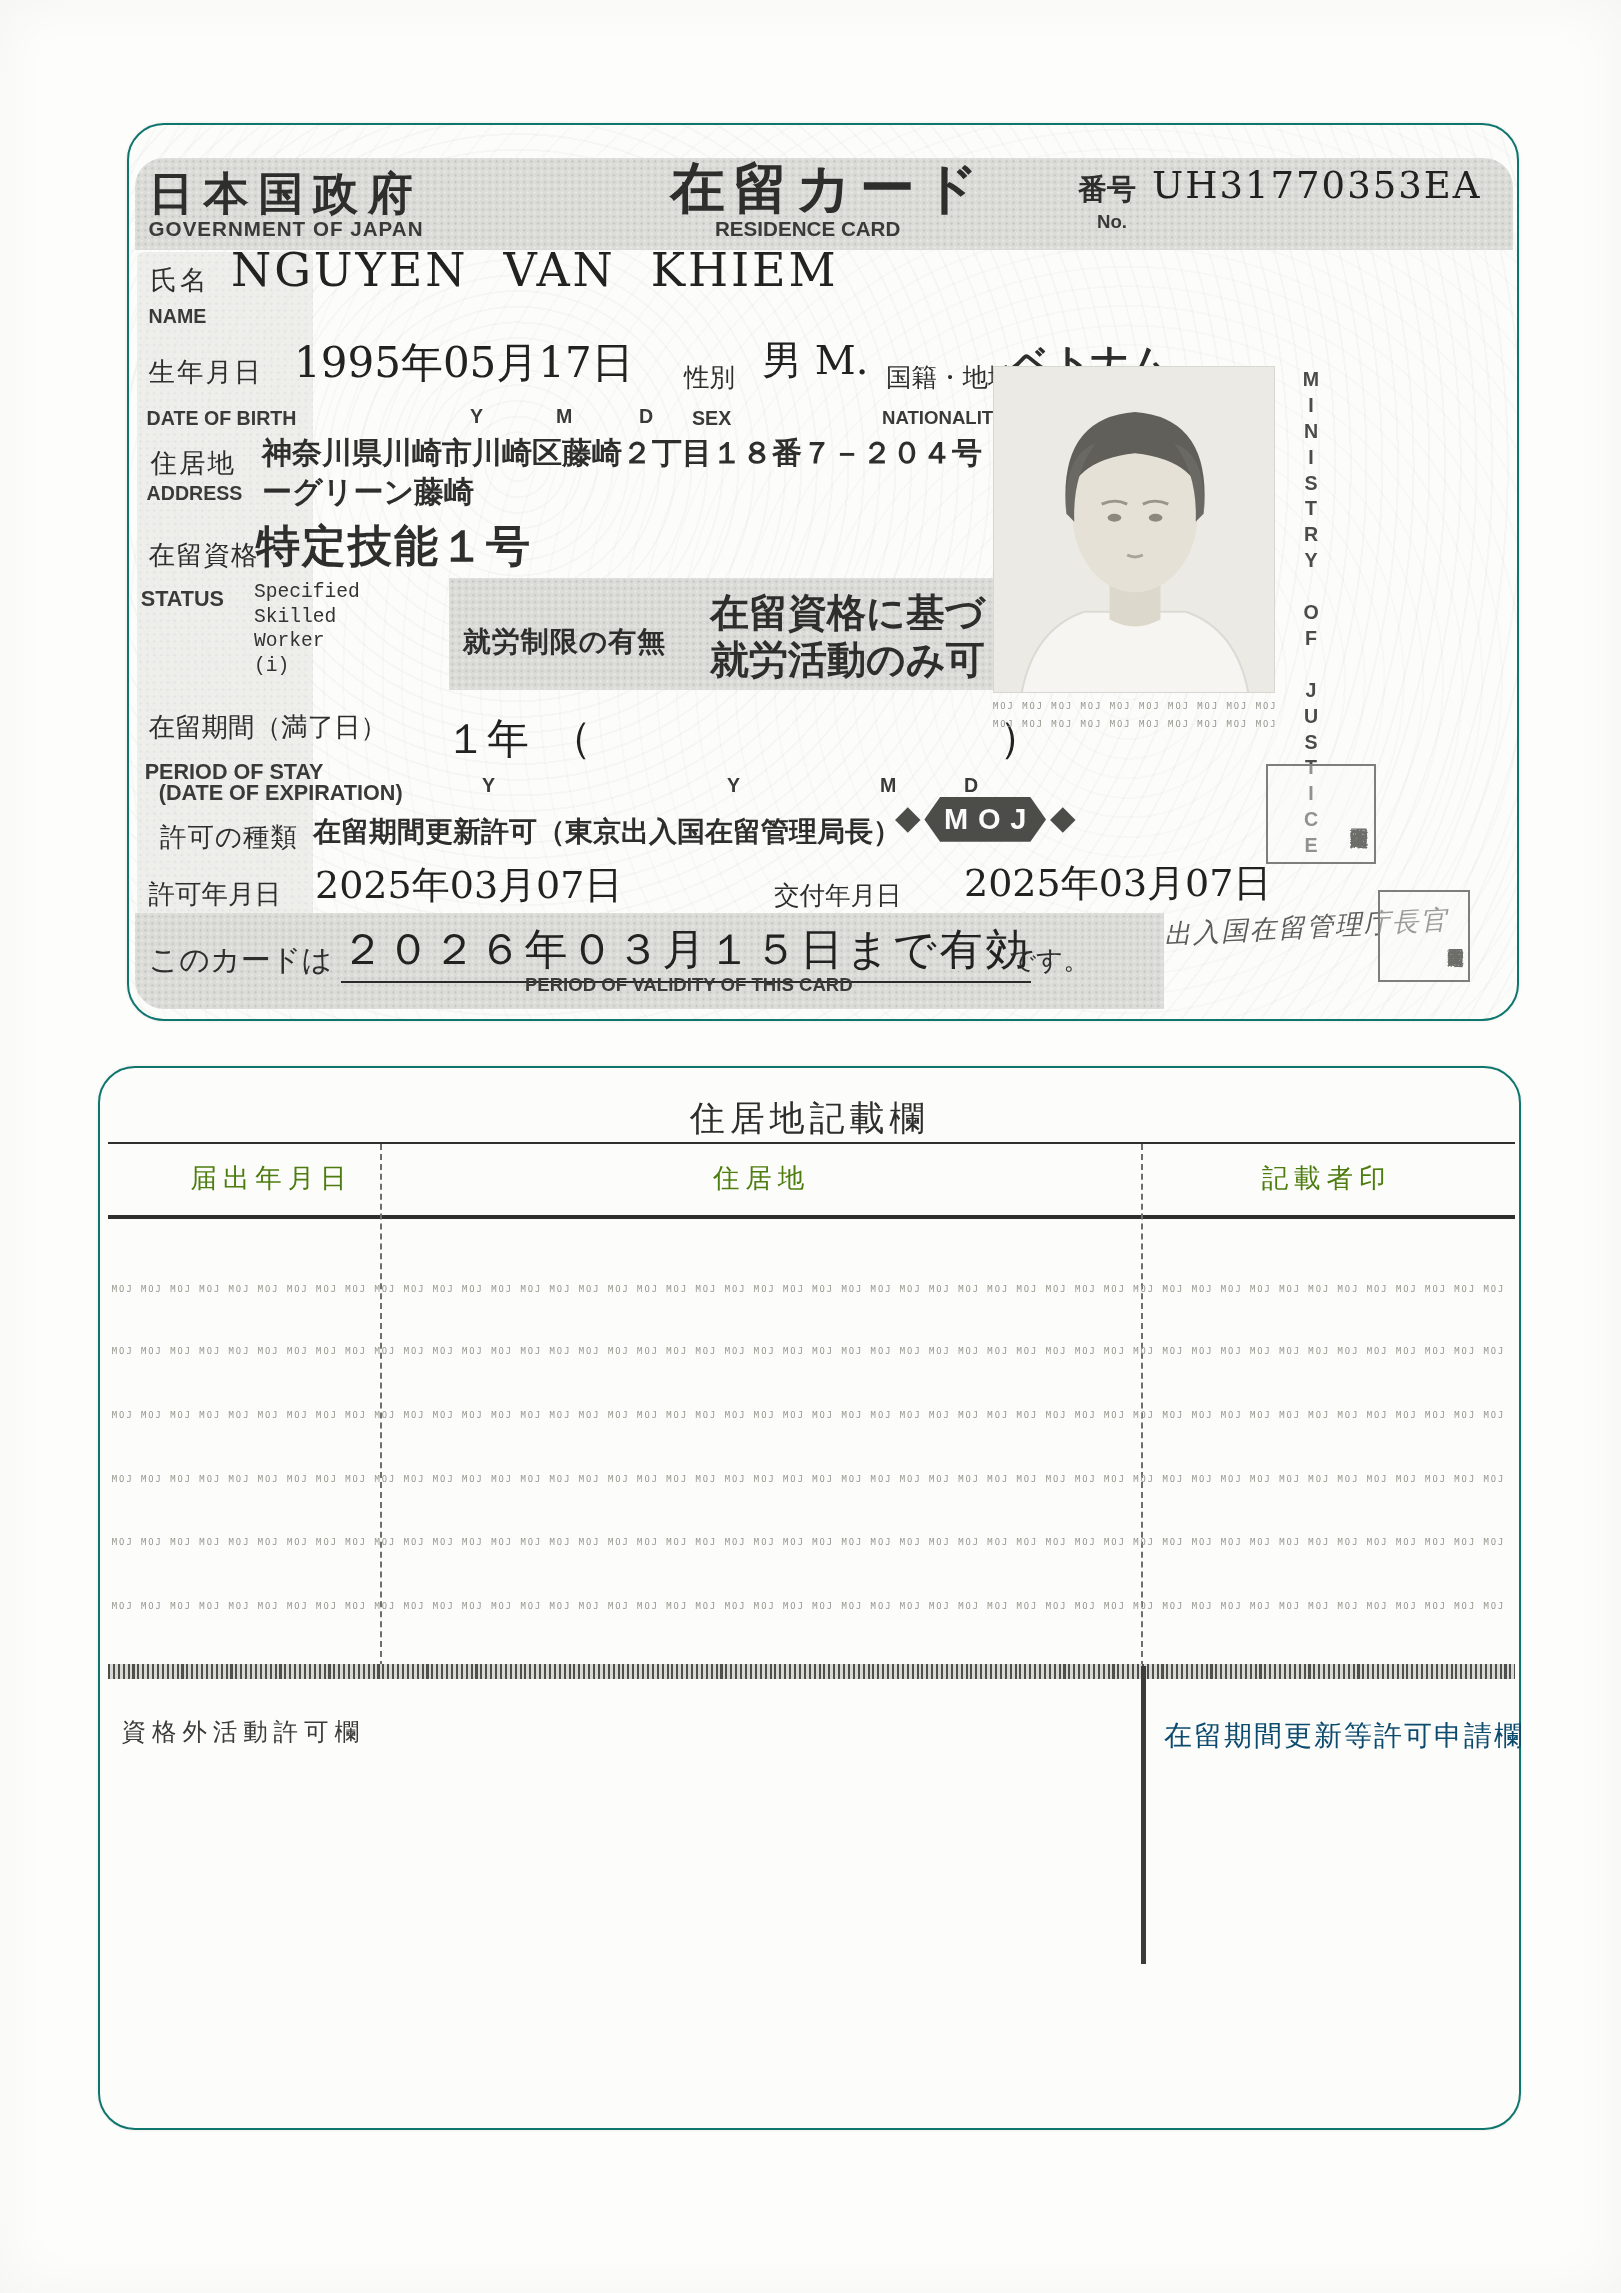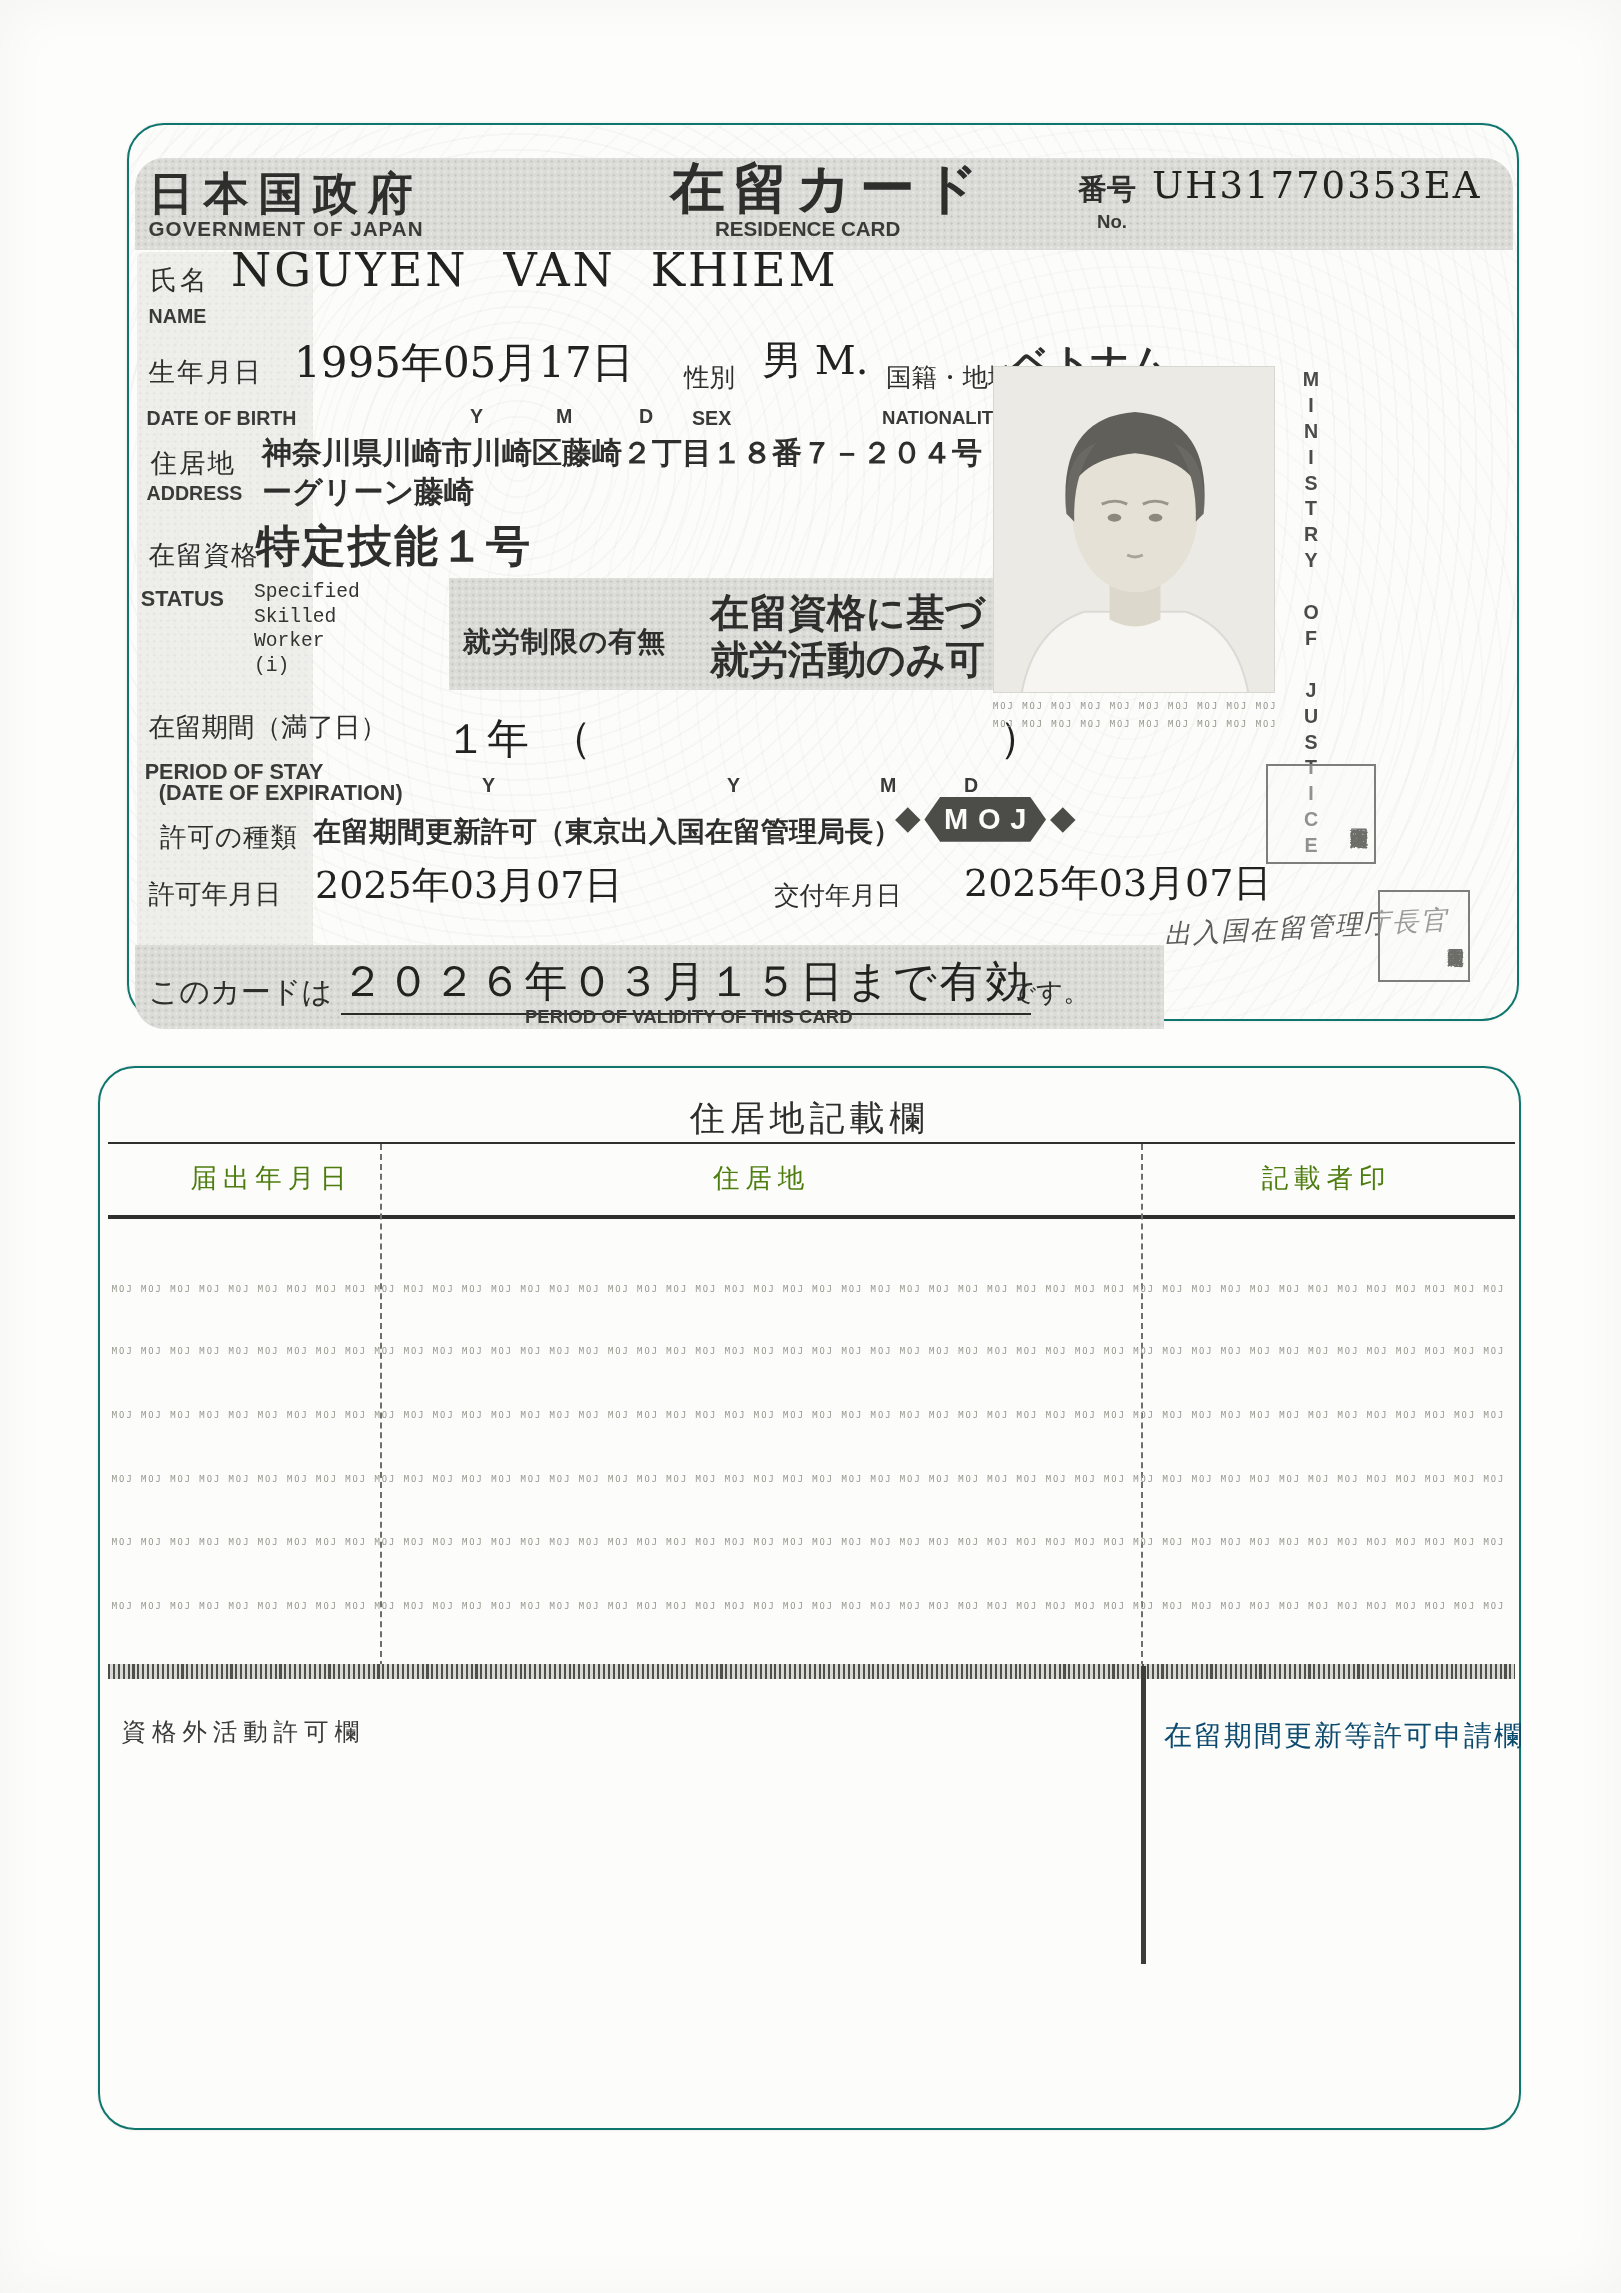--- a/index.html
+++ b/index.html
@@ -88,21 +88,21 @@
   .moj-badge { left:770px; top:672px; display:flex; align-items:center; gap:7.8px; }
   .moj-diamond { width:17.6px; height:17.6px; background:#4c4c48; transform:rotate(45deg); }
   .moj-band { background:#4c4c48; color:#fbfbf9; font-weight:bold; font-size:29px; letter-spacing:9.8px;
               padding:5.9px 9.8px 5.9px 19.6px; clip-path:polygon(0 50%,15.7px 0,calc(100% - 15.7px) 0,100% 50%,calc(100% - 15.7px) 100%,15.7px 100%); }
 
   .f-pdate-label { left:19.6px;  top:751px; font-size:26.5px; }
   .f-pdate-value { left:186px; top:735px; font-size:38px; }
   .f-idate-label { left:645px; top:753px; font-size:25.5px; }
   .f-idate-value { left:835px; top:733px; font-size:38px; }
 
-  .f-validband { left:5.9px; top:820px; width:1029px; height:84px; border-radius:0 0 0 29px; }
+  .f-validband { left:5.9px; top:788px; width:1029px; height:96px; border-radius:0 0 0 29px; }
   .f-valid-prefix { left:13.7px;  top:27.4px; font-size:30px; }
   .f-valid-date   { left:206px; top:7.8px;  font-size:43px; letter-spacing:2.9px;
                     border-bottom:2.9px solid #2a2a28; padding-bottom:2px; }
   .f-valid-suffix { left:874px; top:29px; font-size:26.5px; }
   .f-valid-en     { left:390px; top:61px; font-size:18.6px; }
 
   .f-photo { left:864px; top:241px; width:282px; height:327px; background:#eceae5;
              border:1px solid #d8d6d0; overflow:hidden; }
   .f-ministry { left:1170px; top:243px; height:467px; writing-mode:vertical-lr; text-orientation:upright;
                 font-size:19.6px; letter-spacing:3.9px; color:#4b4b49; font-weight:bold; }

